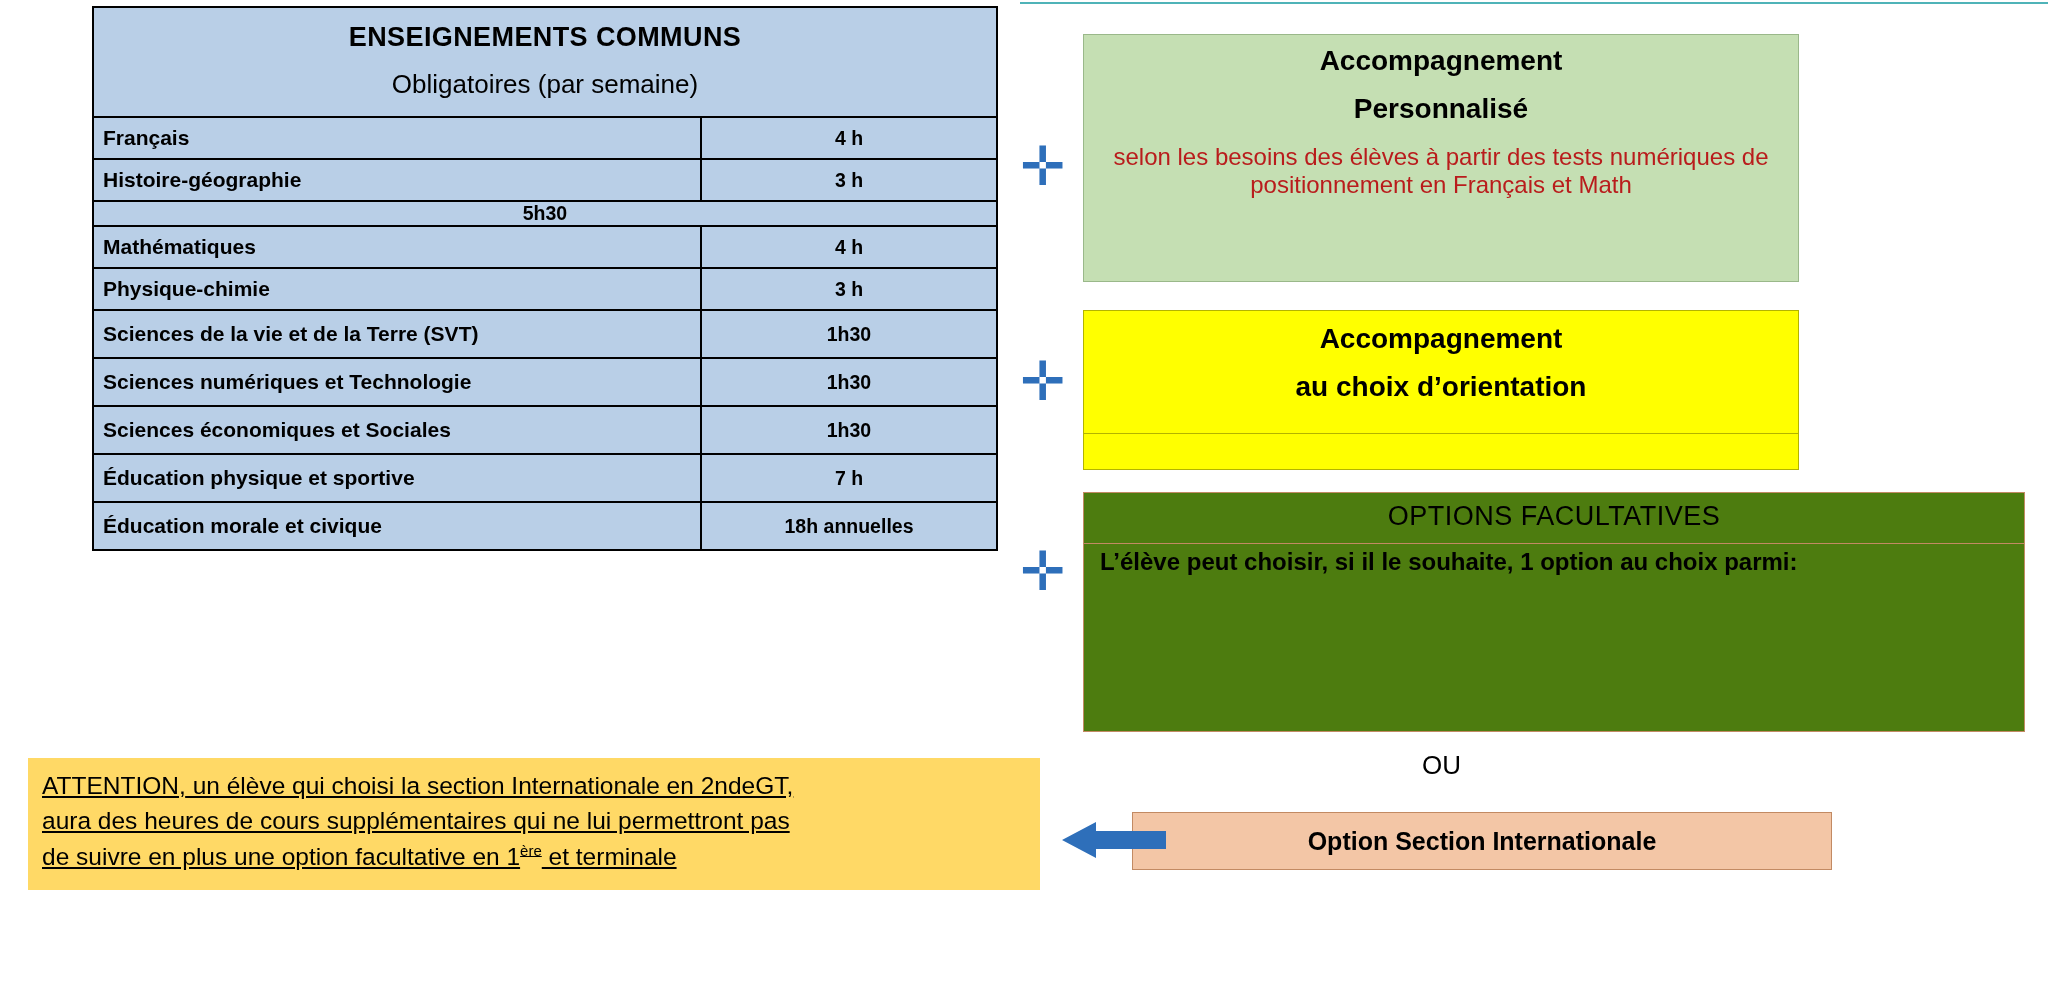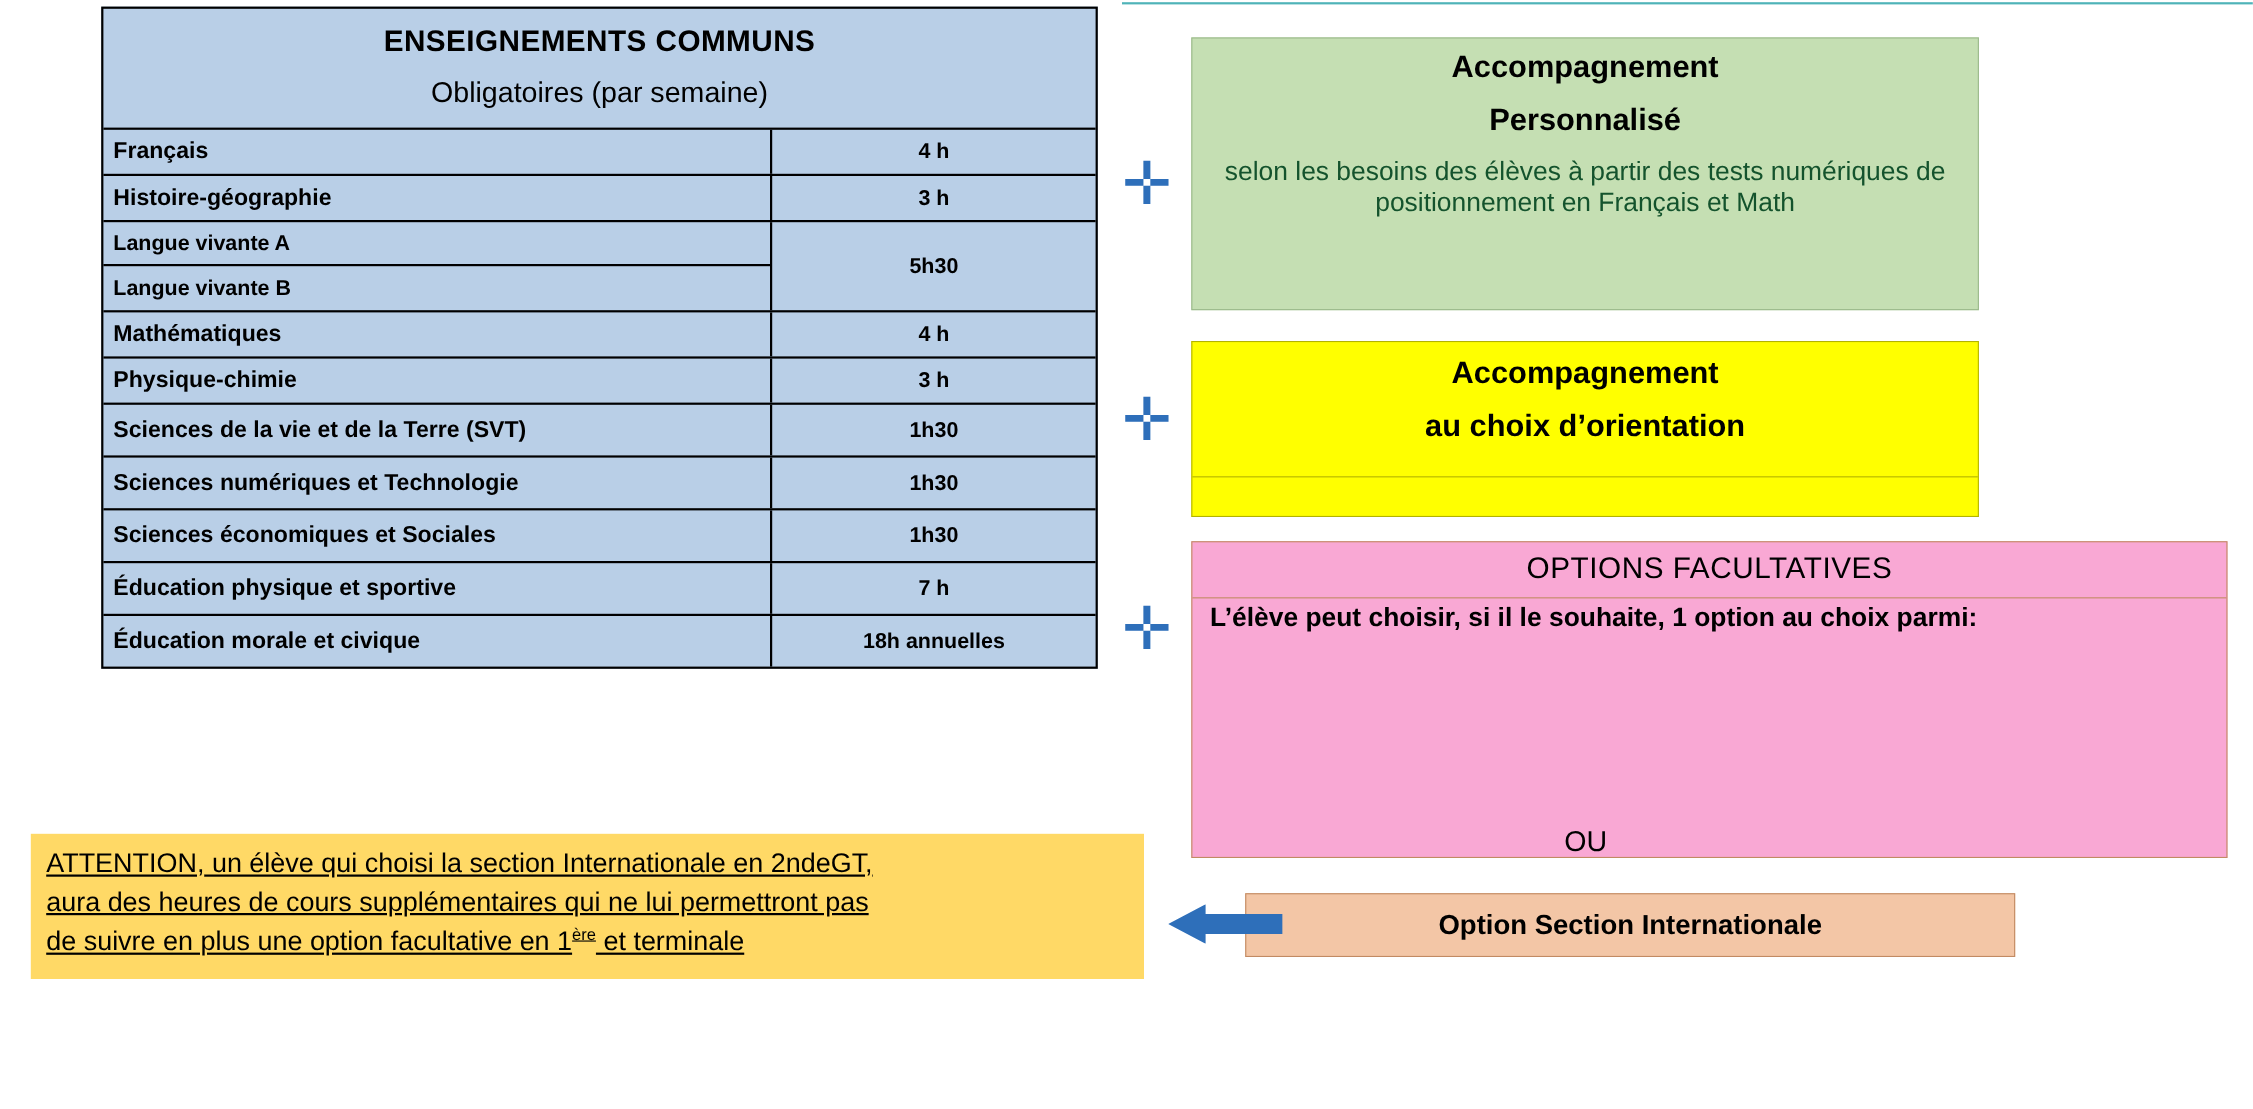--- a/index.html
+++ b/index.html
@@ -152,21 +152,21 @@
   .green-box .t2 {
     text-align: center;
     font-size: 28px;
     font-weight: bold;
     color: #000;
     margin-top: 16px;
   }
   .green-box .t3 {
     text-align: center;
     font-size: 24px;
-    color: #14532d;
+    color: #b91c1c;
     margin-top: 18px;
     line-height: 1.18;
     padding: 0 14px;
   }
 
   
   .yellow-box {
     left: 1083px;
     top: 310px;
     width: 716px;
@@ -195,22 +195,22 @@
     bottom: 35px;
     height: 1px;
     background: #b3b300;
   }
 
   
   .options-box {
     left: 1083px;
     top: 492px;
     width: 942px;
-    height: 288px;
-    background: #f9a8d4;
+    height: 240px;
+    background: #4d7c0f;
     border: 1px solid #c28a63;
   }
   .options-title {
     text-align: center;
     font-size: 27px;
     color: #000;
     margin-top: 8px;
     letter-spacing: .5px;
   }
   .options-sep {
@@ -306,24 +306,20 @@
     <div class="ct-row">
       <div class="ct-name">Français</div>
       <div class="ct-val">4 h</div>
     </div>
     <div class="ct-row">
       <div class="ct-name">Histoire-géographie</div>
       <div class="ct-val">3 h</div>
     </div>
 
     <div class="ct-merged">
-      <div class="names">
-        <div class="sub first">Langue vivante A</div>
-        <div class="sub">Langue vivante B</div>
-      </div>
       <div class="val">5h30</div>
     </div>
 
     <div class="ct-row">
       <div class="ct-name">Mathématiques</div>
       <div class="ct-val">4 h</div>
     </div>
     <div class="ct-row">
       <div class="ct-name">Physique-chimie</div>
       <div class="ct-val">3 h</div>

